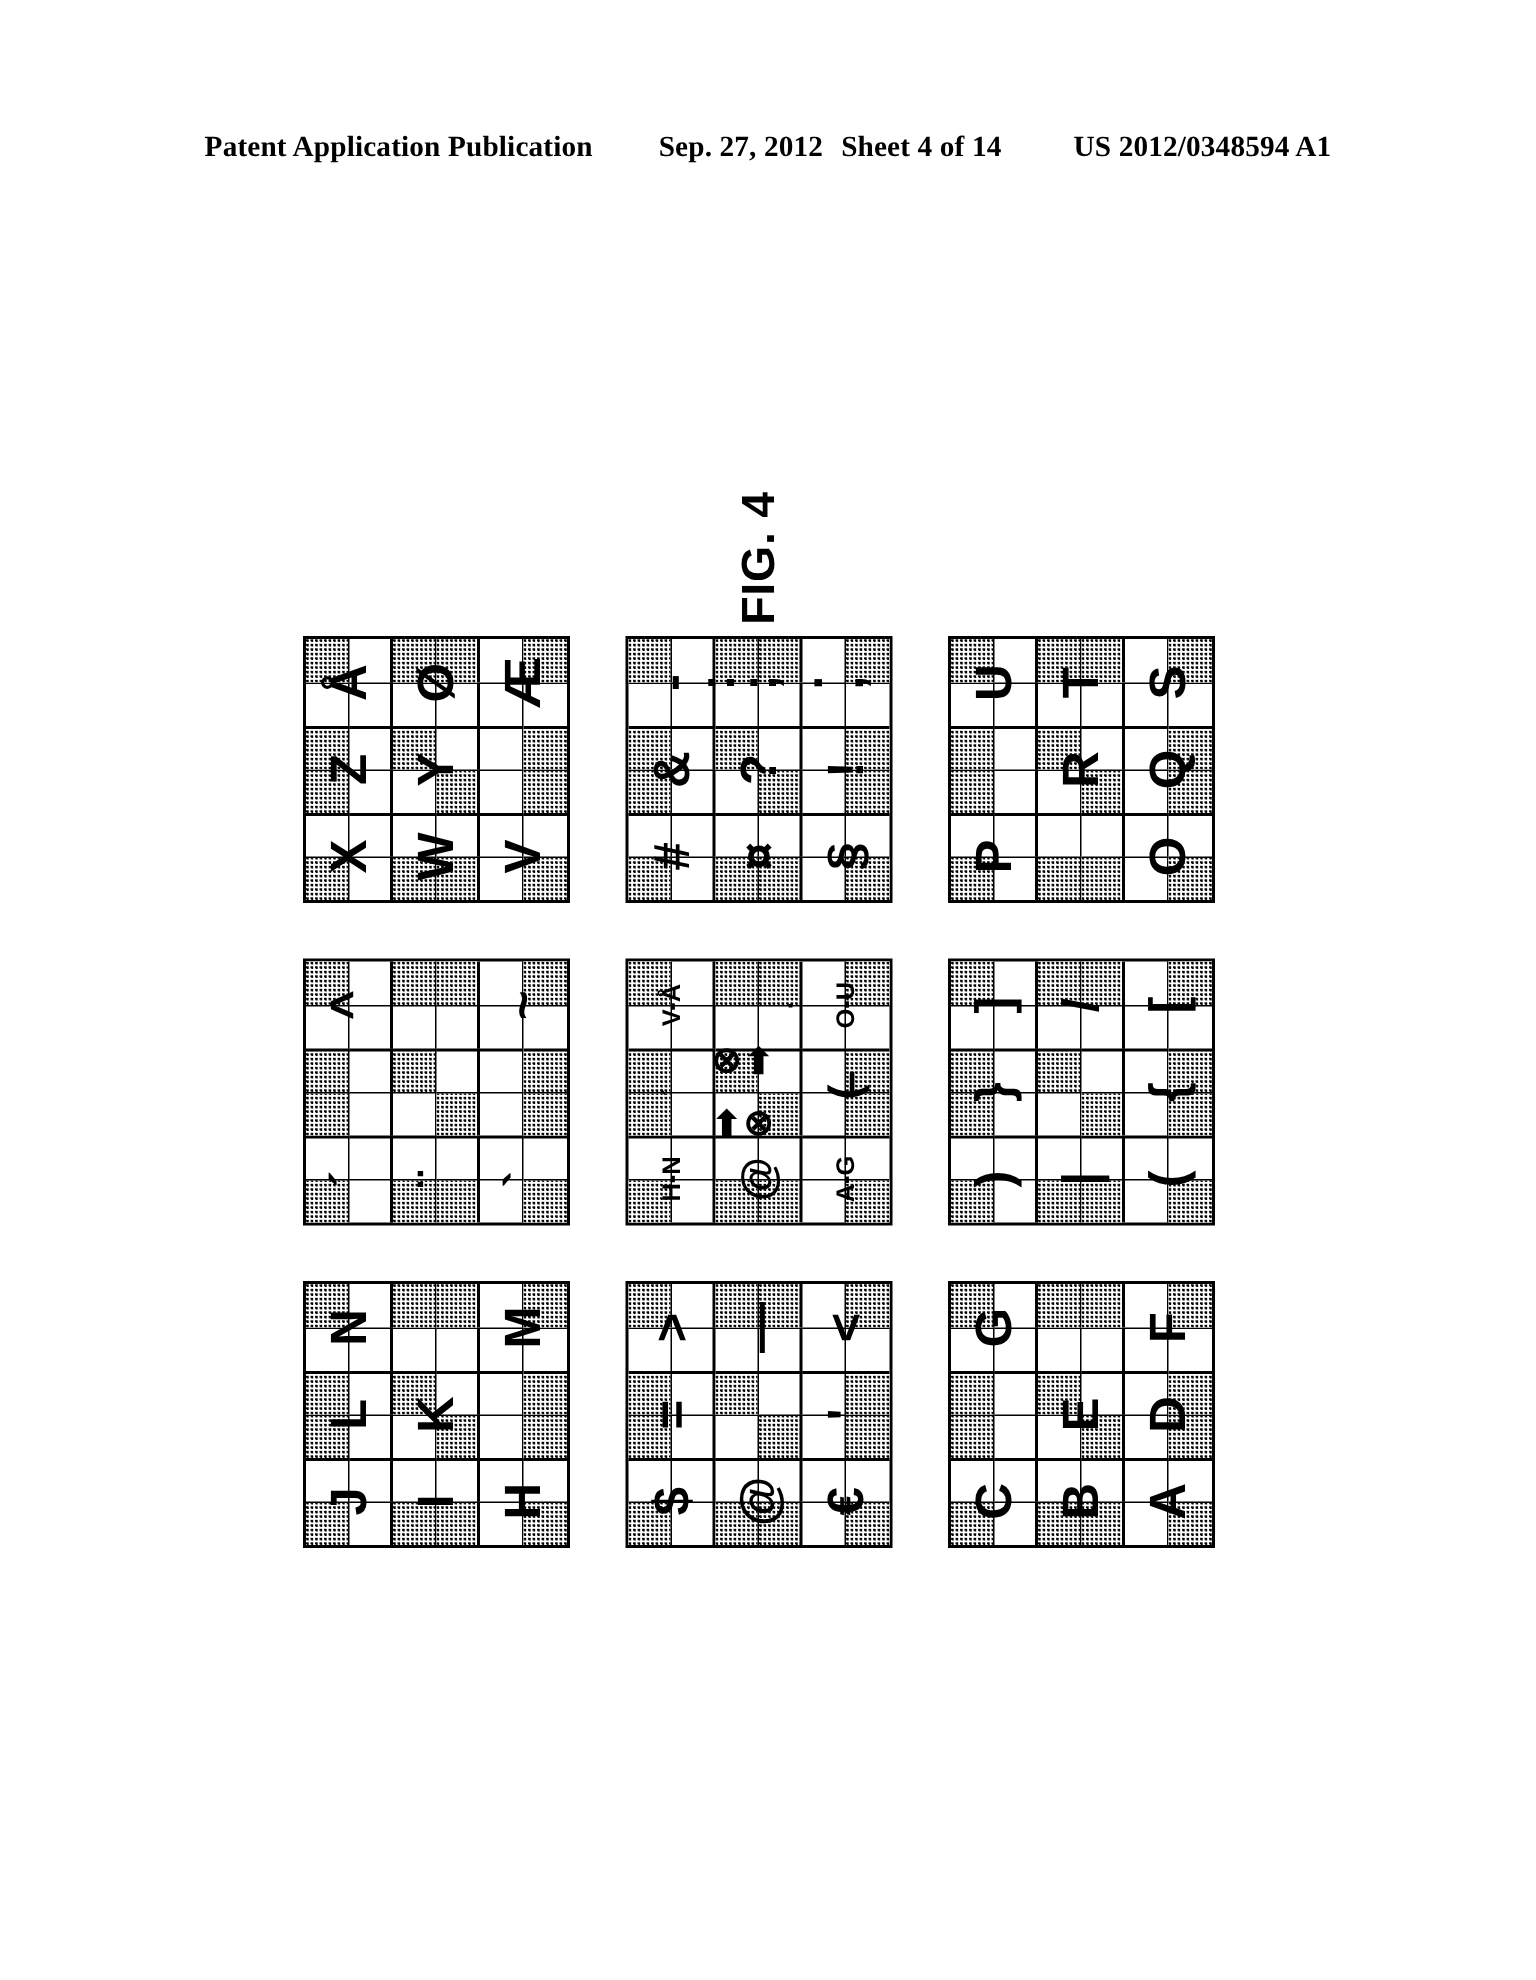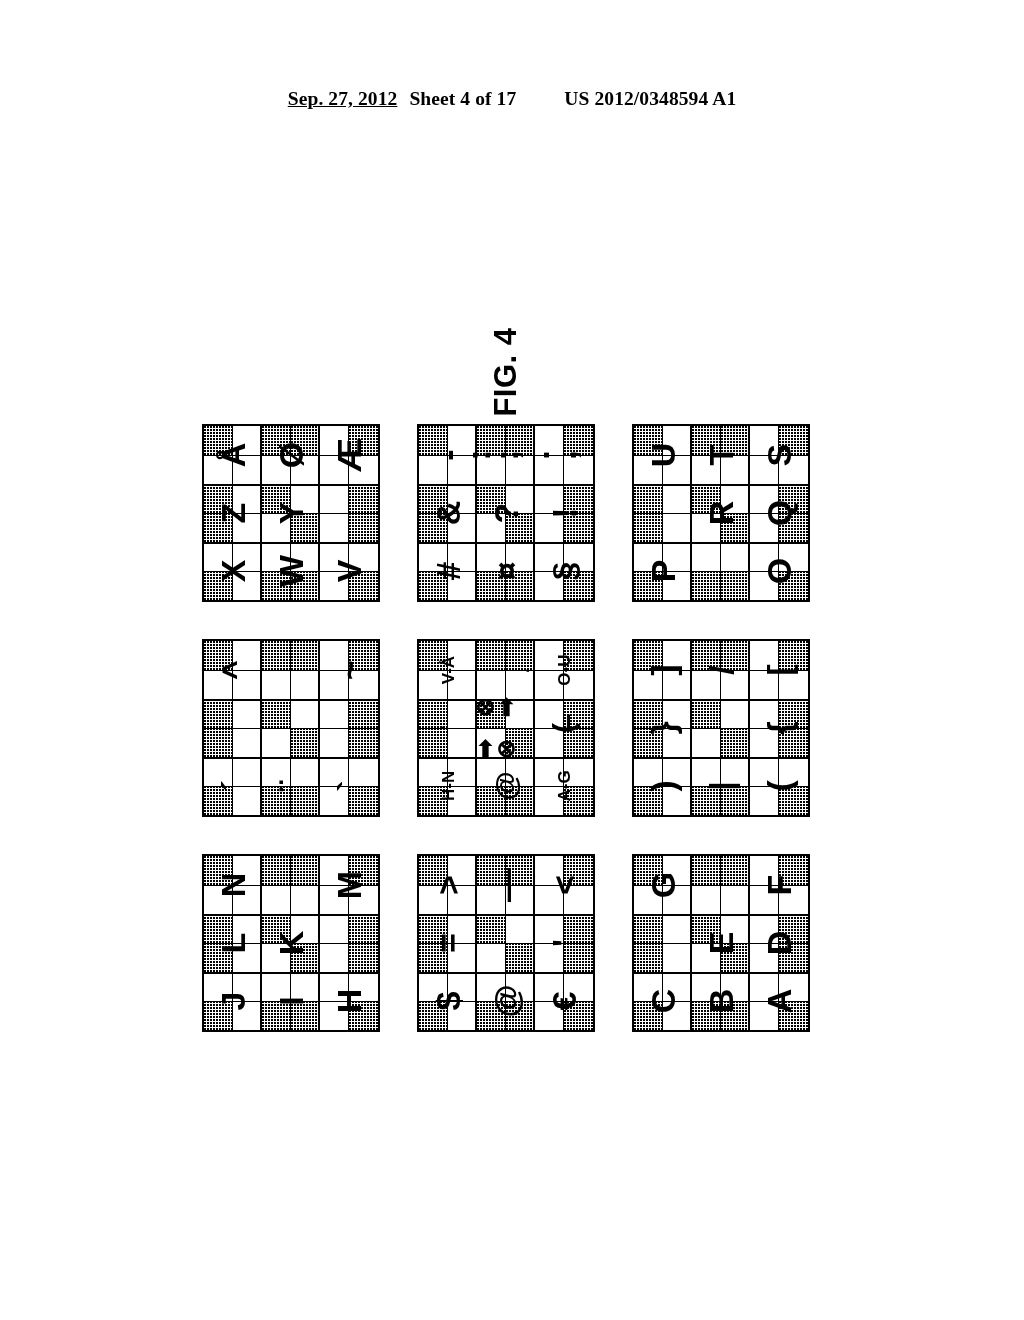--- a/index.html
+++ b/index.html
@@ -26,21 +26,21 @@
     align-items: baseline;
     justify-content: center;
     font-family: "Liberation Serif", serif;
     font-weight: bold;
     font-size: 19.5px;
     color: #000000;
     letter-spacing: 0.1px;
     white-space: nowrap;
   }
   #page-header .hdr-pub { margin-right: 44px; }
-  #page-header .hdr-date { margin-right: 12px; text-decoration: underline; }
+  #page-header .hdr-date { margin-right: 12px; }
   #page-header .hdr-sheet { margin-right: 48px; }
   #page-header .hdr-docnum { }
 
   
   #figure-area {
     position: absolute;
     left: 0;
     top: 0;
     width: 1024px;
     height: 1320px;
@@ -138,22 +138,23 @@
     font-size: 31px;
     letter-spacing: 0.5px;
     color: #000000;
     white-space: nowrap;
   }
 </style>
 </head>
 <body>
 
 <div id="page-header">
+  <span class="hdr-pub">Patent Application Publication</span>
   <span class="hdr-date">Sep. 27, 2012</span>
-  <span class="hdr-sheet">Sheet 4 of 17</span>
+  <span class="hdr-sheet">Sheet 4 of 14</span>
   <span class="hdr-docnum">US 2012/0348594 A1</span>
 </div>
 
 <div id="figure-area">
   <div id="drawing-rot">
 
     <div id="blocks-grid">
 
     <div class="kb-block">
           <div class="kb-cell shaded"></div>

